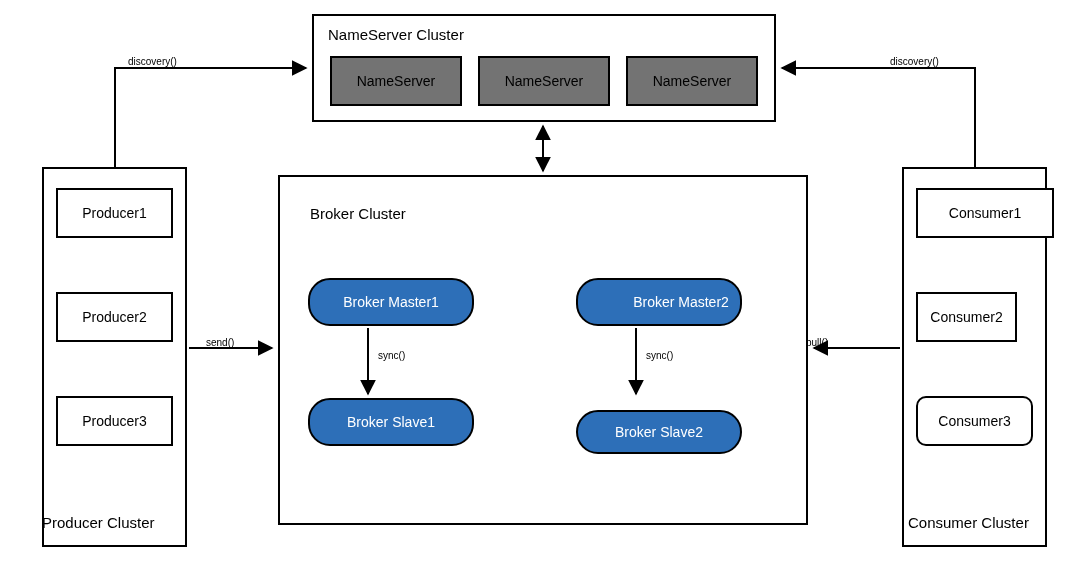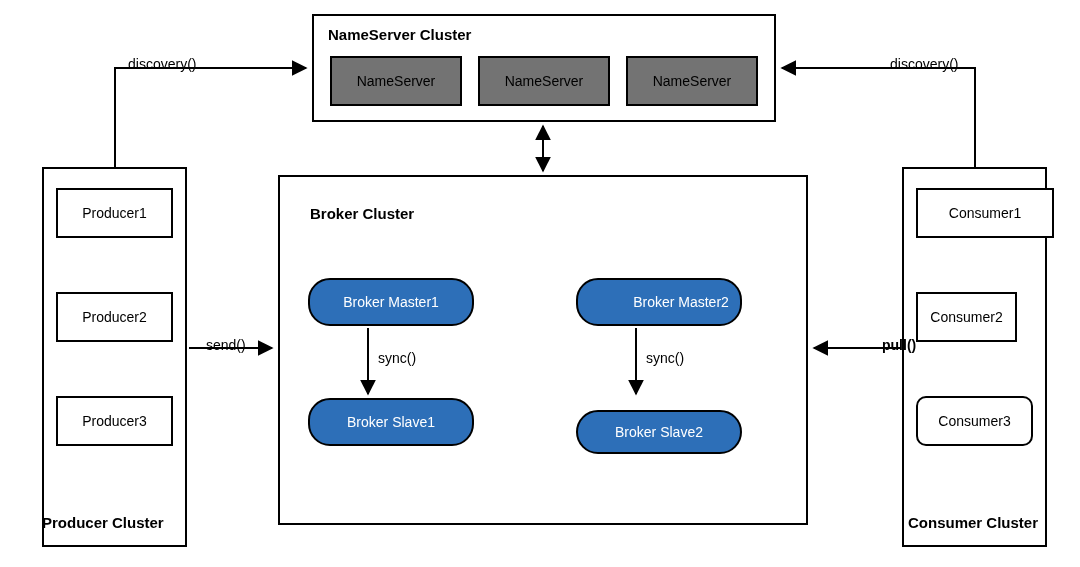--- a/index.html
+++ b/index.html
@@ -13,37 +13,37 @@
     position: relative;
     color: #000;
   }
   .box {
     position: absolute;
     border: 2px solid #000;
     background: #fff;
   }
   .cluster-title {
     position: absolute;
-    font-weight: bold;
+    font-weight: normal;
     font-size: 15px;
   }
   .node {
     position: absolute;
     border: 2px solid #000;
     display: flex;
     align-items: center;
     justify-content: center;
     font-size: 14px;
   }
   .node.white { background: #fff; }
   .node.orange { background: #737373; }
   .node.blue { background: #2d6fb8; color: #fff; border-radius: 22px; }
   .edge-label {
     position: absolute;
-    font-size: 14px;
+    font-size: 10px;
     background: transparent;
   }
   svg.arrows {
     position: absolute;
     left: 0; top: 0;
     width: 1080px; height: 567px;
     pointer-events: none;
   }
 </style>
 </head>
@@ -104,21 +104,21 @@
 <div class="node white" style="left:916px; top:292px; width:101px; height:50px;">
     <span>Consumer2</span>
   </div>
 <div class="node white" style="left:916px; top:396px; width:117px; height:50px;border-radius:10px;">
     <span>Consumer3</span>
   </div>
 
 <div class="edge-label" style="left:128px; top:56px;">discovery()</div>
 <div class="edge-label" style="left:890px; top:56px;">discovery()</div>
 <div class="edge-label" style="left:206px; top:337px;">send()</div>
-<div class="edge-label" style="left:882px; top:337px;font-weight:bold;">pull()</div>
+<div class="edge-label" style="left:806px; top:337px;">pull()</div>
 
 <svg class="arrows">
   <defs>
     <marker id="arrow" viewBox="0 0 10 10" refX="9" refY="5" markerWidth="8" markerHeight="8" orient="auto-start-reverse">
       <path d="M 0 0 L 10 5 L 0 10 z" fill="#000"></path>
     </marker>
   </defs>
 
   <path d="M 115 167 L 115 68 L 306 68" stroke="#000" stroke-width="2" fill="none" marker-end="url(#arrow)"></path>
 

